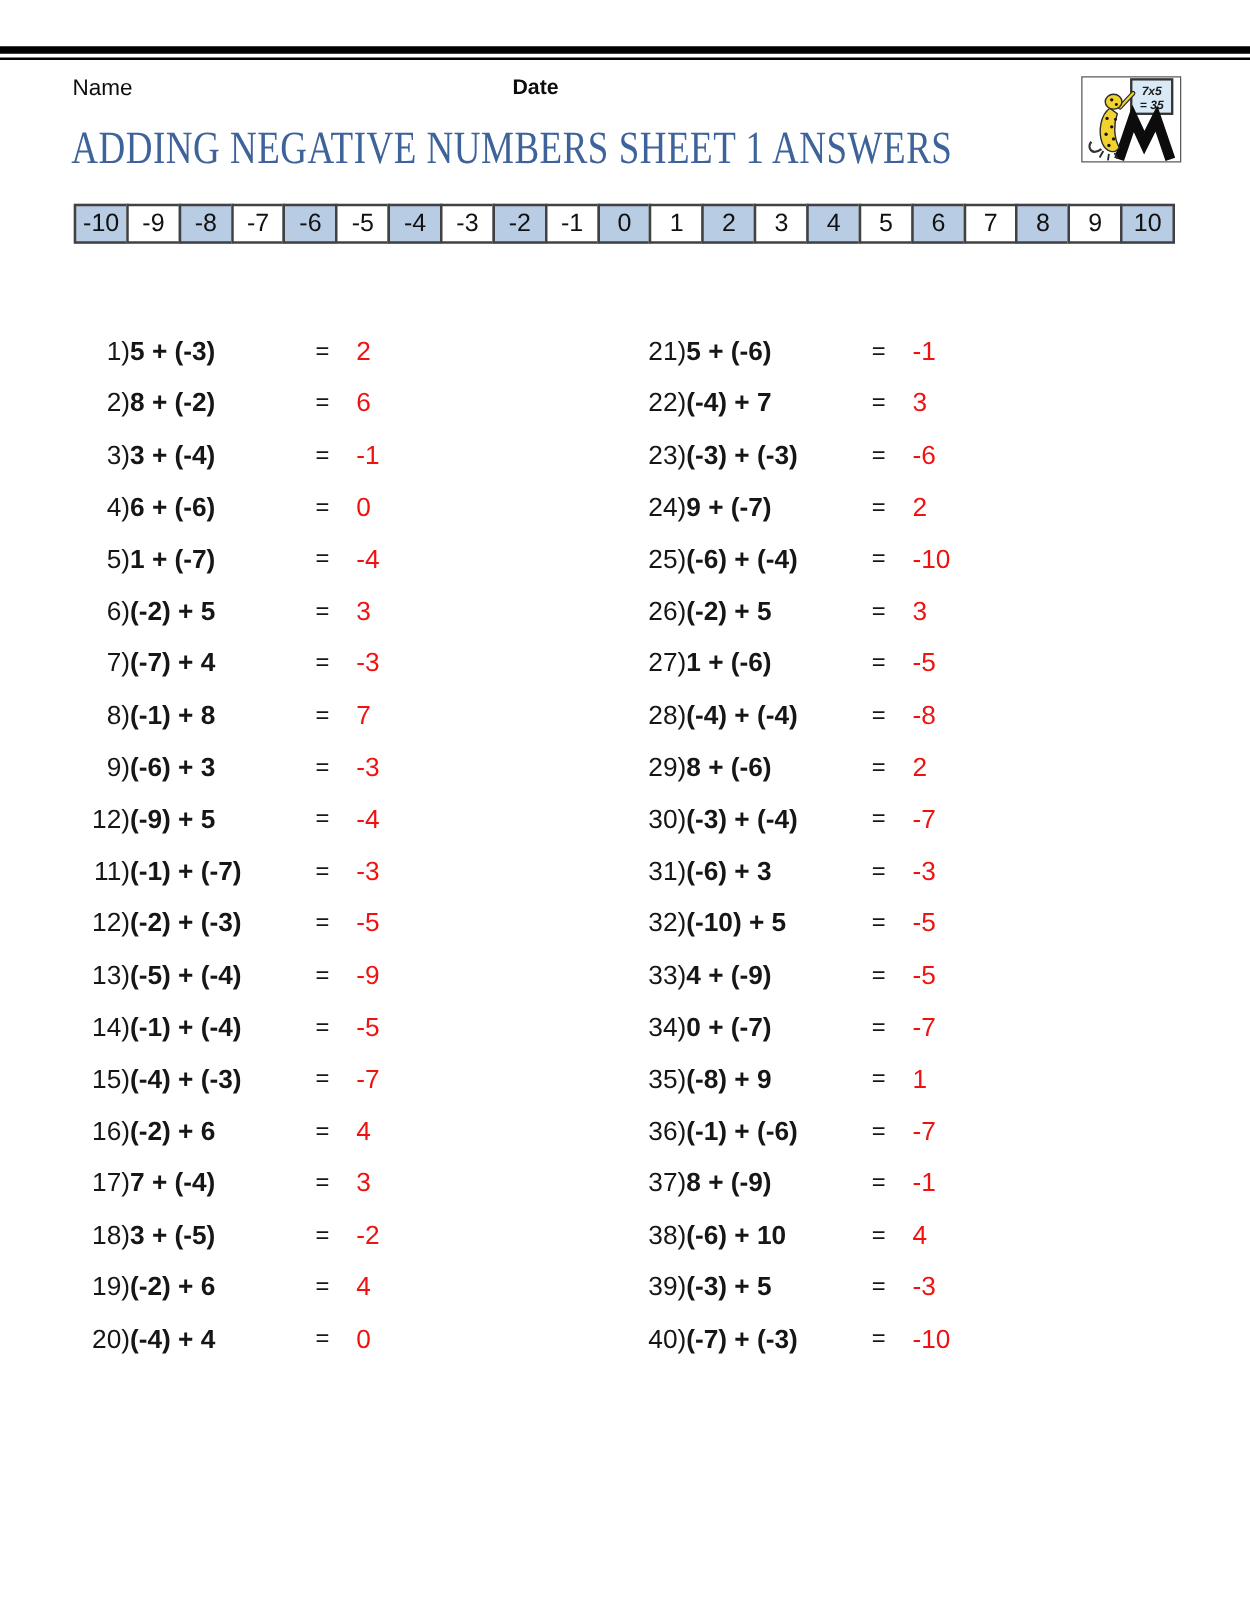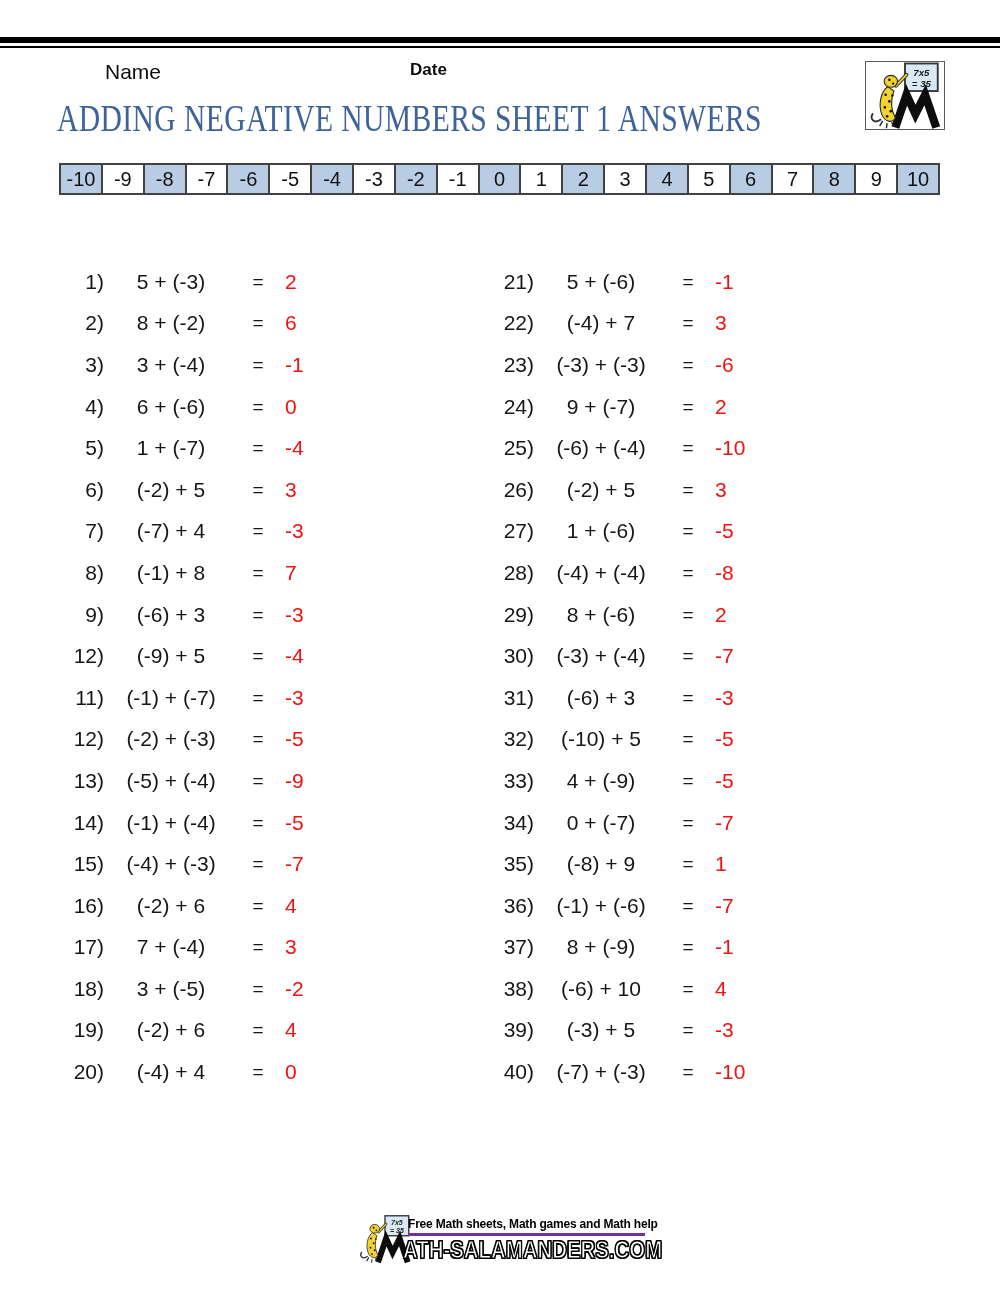--- a/index.html
+++ b/index.html
@@ -2,21 +2,21 @@
 <html style="--title-color: #3E639A; --answer-color: #F01111; --shaded-cell: #B8CCE4; --underline: #7030A0;"><head>
 <meta charset="utf-8">
 <style>
   html,body{margin:0;padding:0;background:#fff;}
   .page{position:relative;width:1000px;height:1294px;background:#ffffff;
         font-family:"Liberation Sans",sans-serif;color:#161616;overflow:hidden;}
 
   .top-rule{position:absolute;top:37px;left:0;right:0;height:3px;
             border-top:6px solid #000;border-bottom:2px solid #000;}
 
-  .name-label{position:absolute;left:58px;top:60px;font-size:21px;color:#0d0d0d;margin-left:47px;}
+  .name-label{position:absolute;left:58px;top:60px;font-size:18px;color:#0d0d0d;}
   .date-label{position:absolute;left:410px;top:60px;font-size:17px;color:#0d0d0d;font-weight:bold;}
 
   .logo-box{position:absolute;left:865px;top:61px;width:80px;height:69px;
             border:1px solid #5a5a5a;box-sizing:border-box;background:#fff;}
   .logo-box svg{width:100%;height:100%;display:block;}
 
   .page-title{position:absolute;left:57px;top:97px;font-family:"Liberation Serif",serif;
               font-size:37px;font-weight:normal;color:var(--title-color);white-space:nowrap;
               transform:scaleX(0.80);transform-origin:left top;letter-spacing:0.5px;}
 
@@ -25,24 +25,24 @@
            display:flex;align-items:center;justify-content:center;
            font-size:20px;color:#111;box-sizing:border-box;}
   .nl-cell:first-child{margin-left:0;}
   .nl-cell.shaded{background:var(--shaded-cell);}
 
   .instruction{position:absolute;left:0;top:214px;width:1000px;text-align:center;
                font-style:italic;font-size:21px;color:#0e0e0e;}
 
   .q-col{position:absolute;top:261px;display:flex;flex-direction:column;}
   .q-col.left{left:59px;width:420px;}
-  .q-col.right{left:489px;width:420px;}
+  .q-col.right{left:504px;width:420px;}
   .q-row{height:41.6px;display:flex;align-items:center;font-size:21px;}
   .qnum{width:45px;text-align:right;}
-  .expr{width:134px;text-align:center;}
+  .expr{width:134px;text-align:left;font-weight:bold;}
   .eq{width:40px;text-align:center;font-size:19px;}
   .ans{padding-left:7px;color:var(--answer-color);}
 
   .footer{position:absolute;left:358px;top:1212px;width:320px;height:56px;}
   .footer-svg{position:absolute;left:0;top:2px;width:54px;height:50px;}
   .tagline{position:absolute;left:50px;top:5px;font-size:12px;font-weight:bold;
            color:#000;white-space:nowrap;letter-spacing:-0.2px;}
   .purple-line{position:absolute;left:50px;top:21px;width:237px;height:3px;
                background:var(--underline);}
   .brand{position:absolute;left:45px;top:24px;font-size:24px;font-weight:800;
@@ -364,22 +364,14 @@
         <span class="ans">-3</span>
       </div>
       <div class="q-row">
         <span class="qnum">40)</span>
         <span class="expr">(-7) + (-3)</span>
         <span class="eq">=</span>
         <span class="ans">-10</span>
       </div>
     </div>
 
-  <div class="footer">
-    <svg class="footer-svg" viewBox="0 0 100 90">
-      <use href="#logo-art"></use>
-    </svg>
-    <div class="tagline">Free Math sheets, Math games and Math help</div>
-    <div class="purple-line"></div>
-    <div class="brand">ATH-SALAMANDERS.COM</div>
-  </div>
 
 </div>
 
 </body></html>

